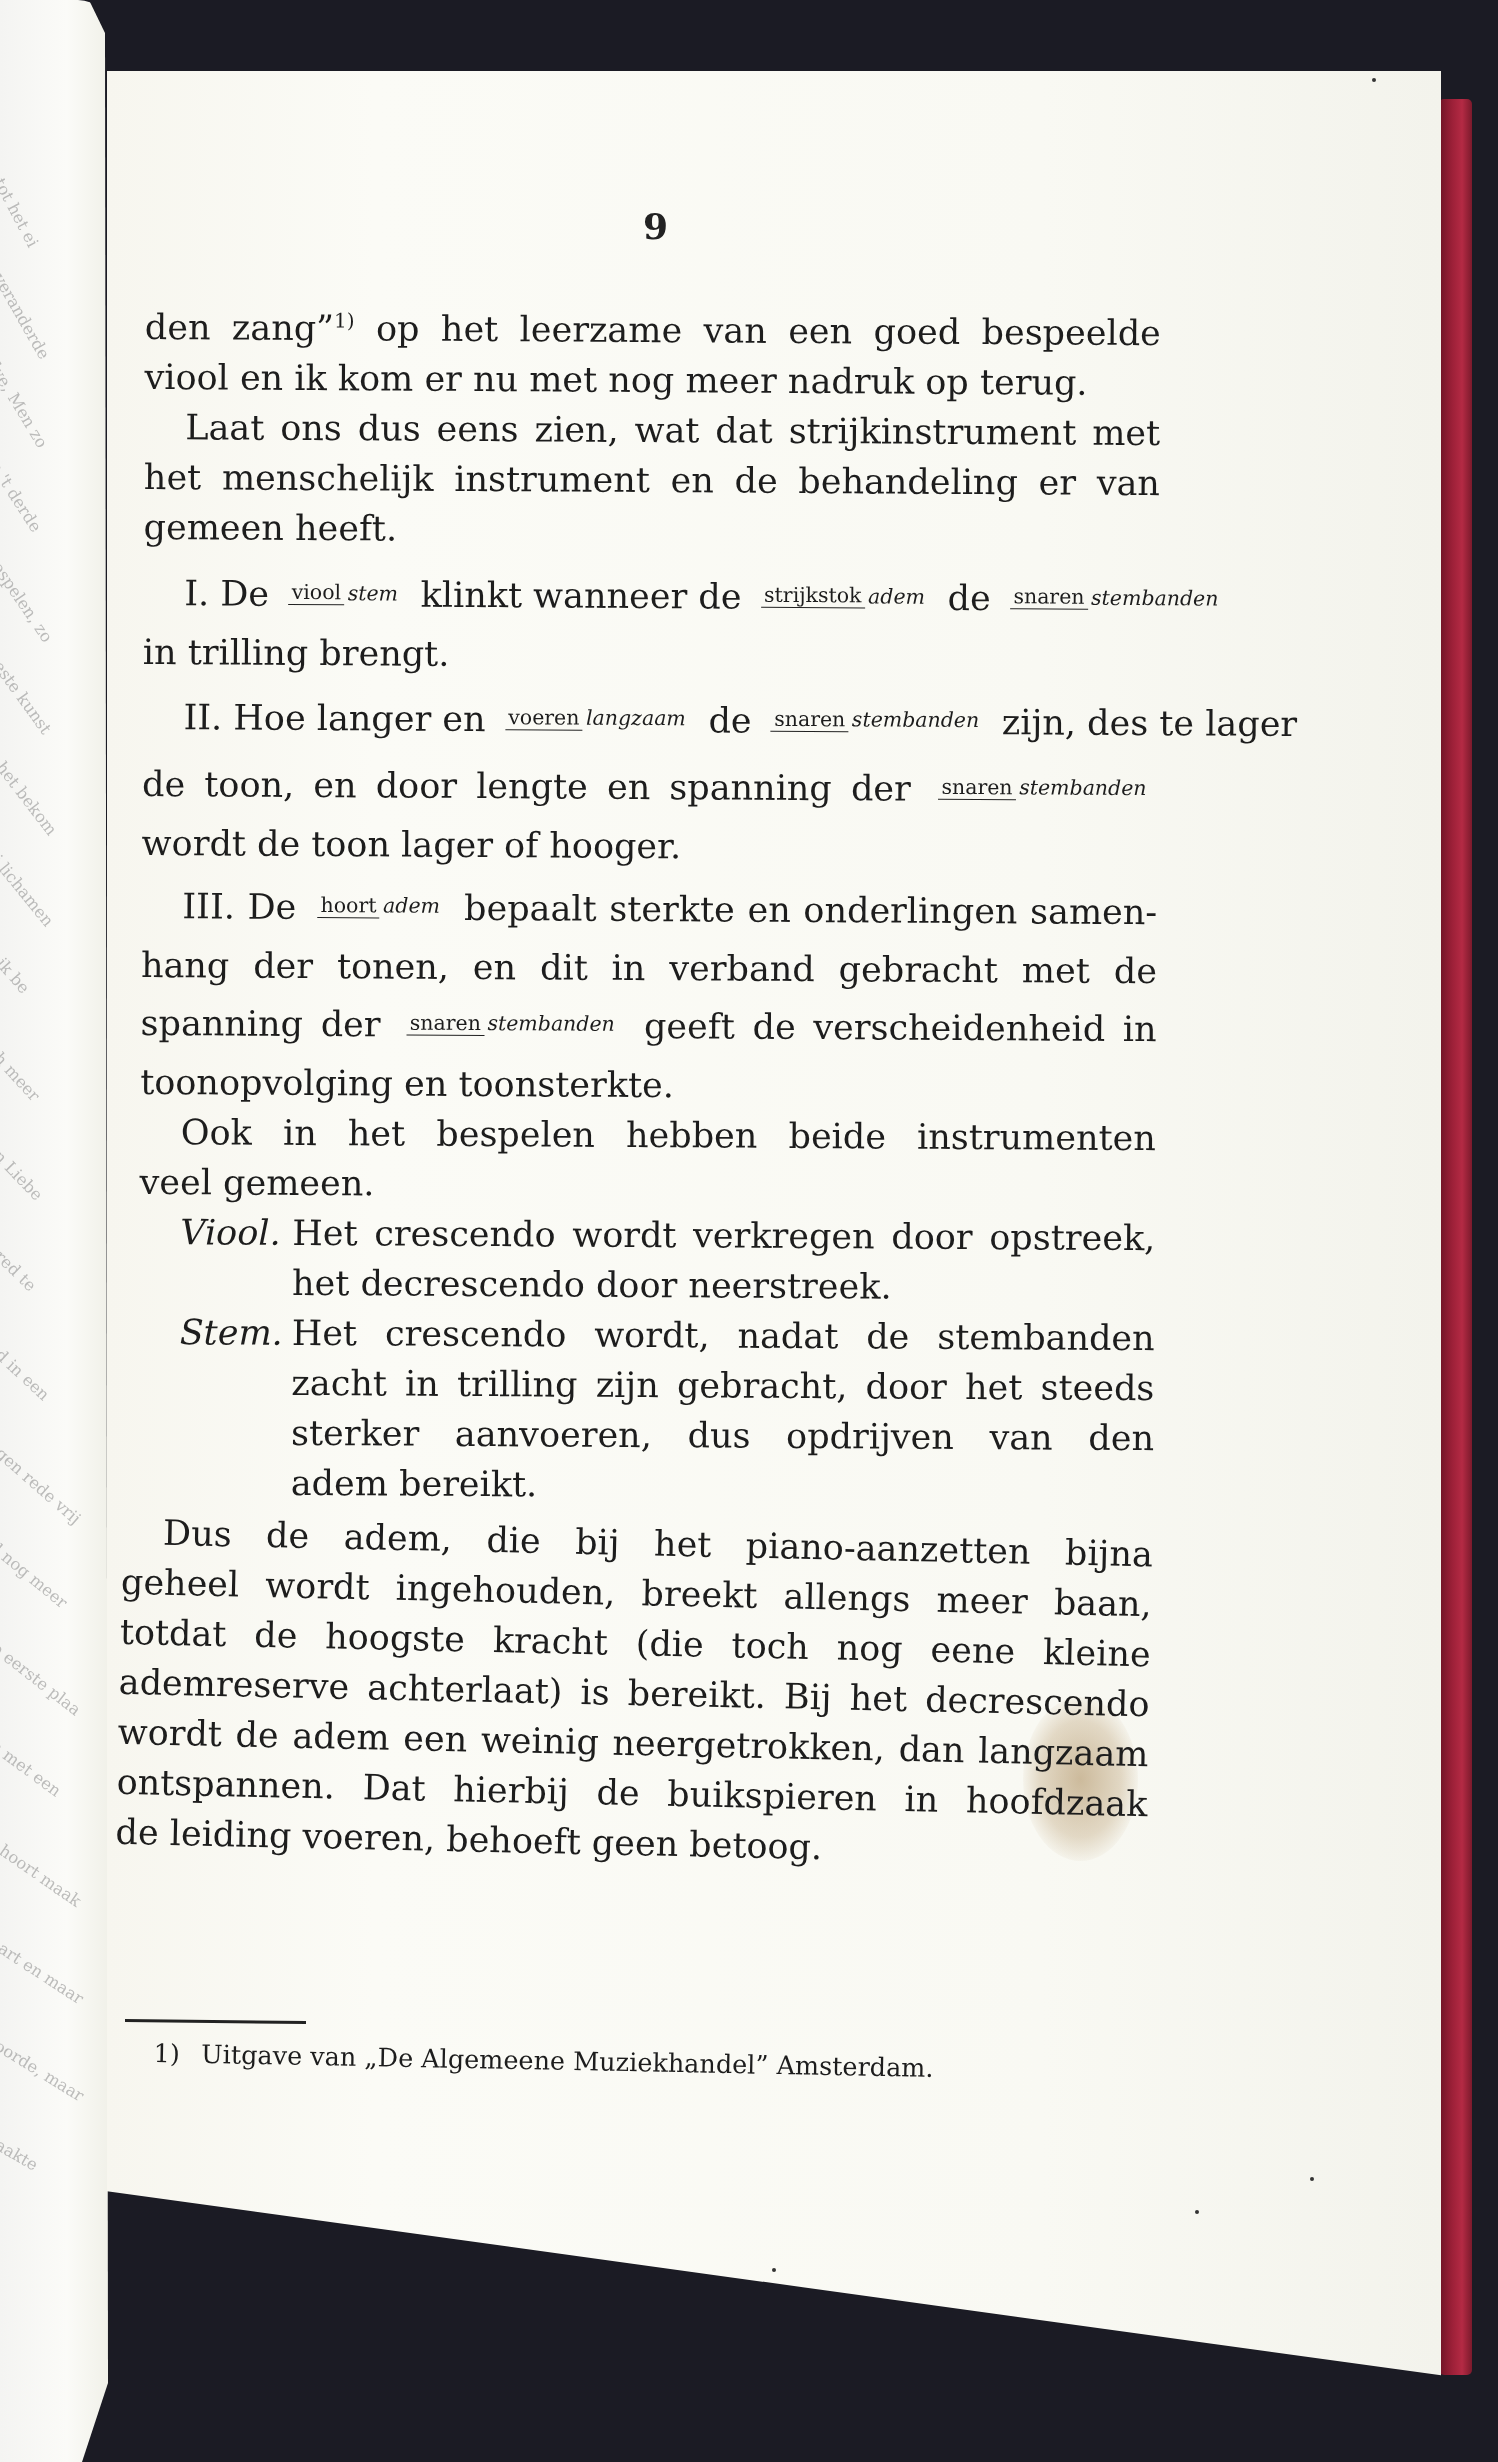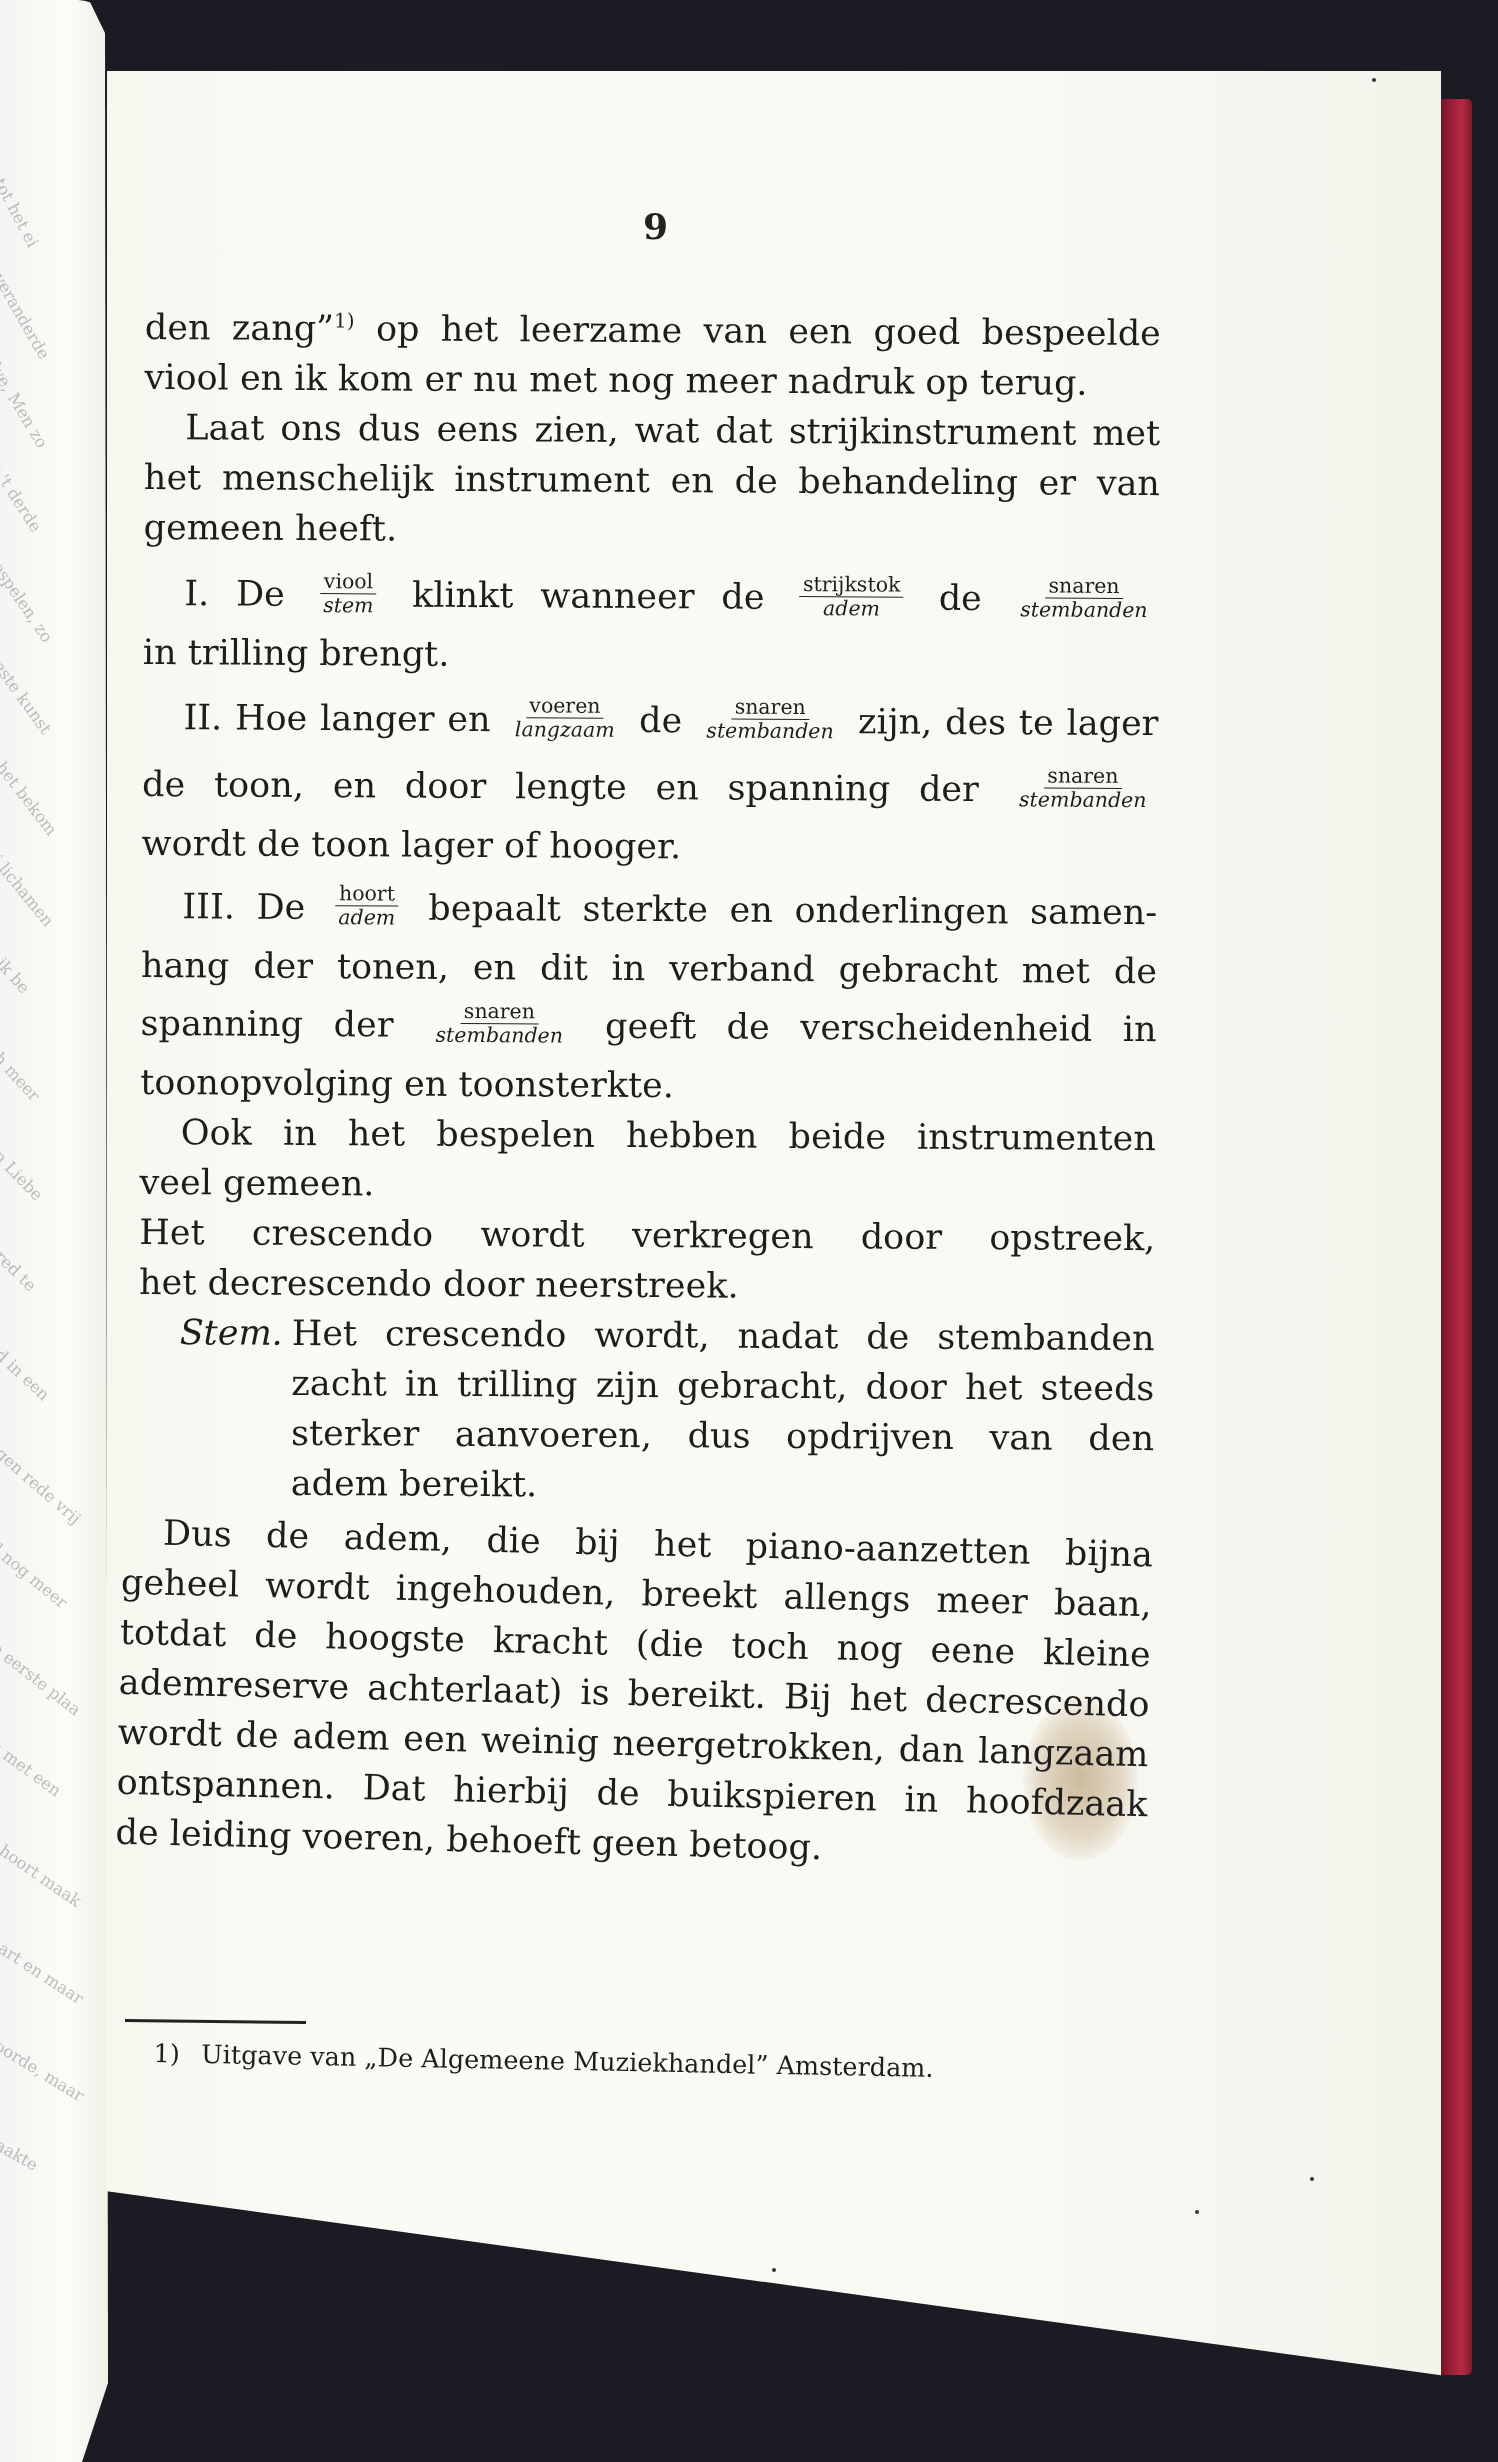--- a/index.html
+++ b/index.html
@@ -37,21 +37,21 @@
   }
   .text-block {
     position:absolute; left:145px; top:302px; width:1016px;
     color:#1d1d1d; font-size:35px; line-height:50px;
     transform:rotate(0.35deg); transform-origin:left top;
   }
   .line { display:block; text-align:justify; text-align-last:justify; white-space:nowrap; }
   .line.last { text-align-last:left; }
   .indent { padding-left:41px; }
   .frac {
-    display:inline-flex; flex-direction:column; align-items:center;
+    display:inline-flex; flex-direction:row; align-items:center;
     vertical-align:middle; font-size:20.5px; line-height:23px; margin:0 8.2px;
     position:relative; top:-3.3px;
   }
   .frac .num { border-bottom:1.6px solid #222; padding:0 3.3px; }
   .frac .den { padding:0 3.3px;font-style:italic; }
   .line.tall { line-height:67px; }
   sup { font-size:20px; vertical-align:super; line-height:0; }
   .item { display:flex; }
   .item .label { width:153px; font-style:italic; padding-left:41px; box-sizing:border-box; flex:none; }
   .item .body { flex:1; }
@@ -184,20 +184,21 @@
     </span>
     <span class="line last">toonopvolging en toonsterkte.</span>
   </div>
 
   <div>
     <span class="line indent">Ook in het bespelen hebben beide instrumenten</span>
     <span class="line last">veel gemeen.</span>
   </div>
 
   <div class="item">
+    <div class="label">Viool.</div>
     <div class="body">
       <span class="line">Het crescendo wordt verkregen door opstreek,</span>
       <span class="line last">het decrescendo door neerstreek.</span>
     </div>
   </div>
 
   <div class="item">
     <div class="label">Stem.</div>
     <div class="body">
       <span class="line">Het crescendo wordt, nadat de stembanden</span>

